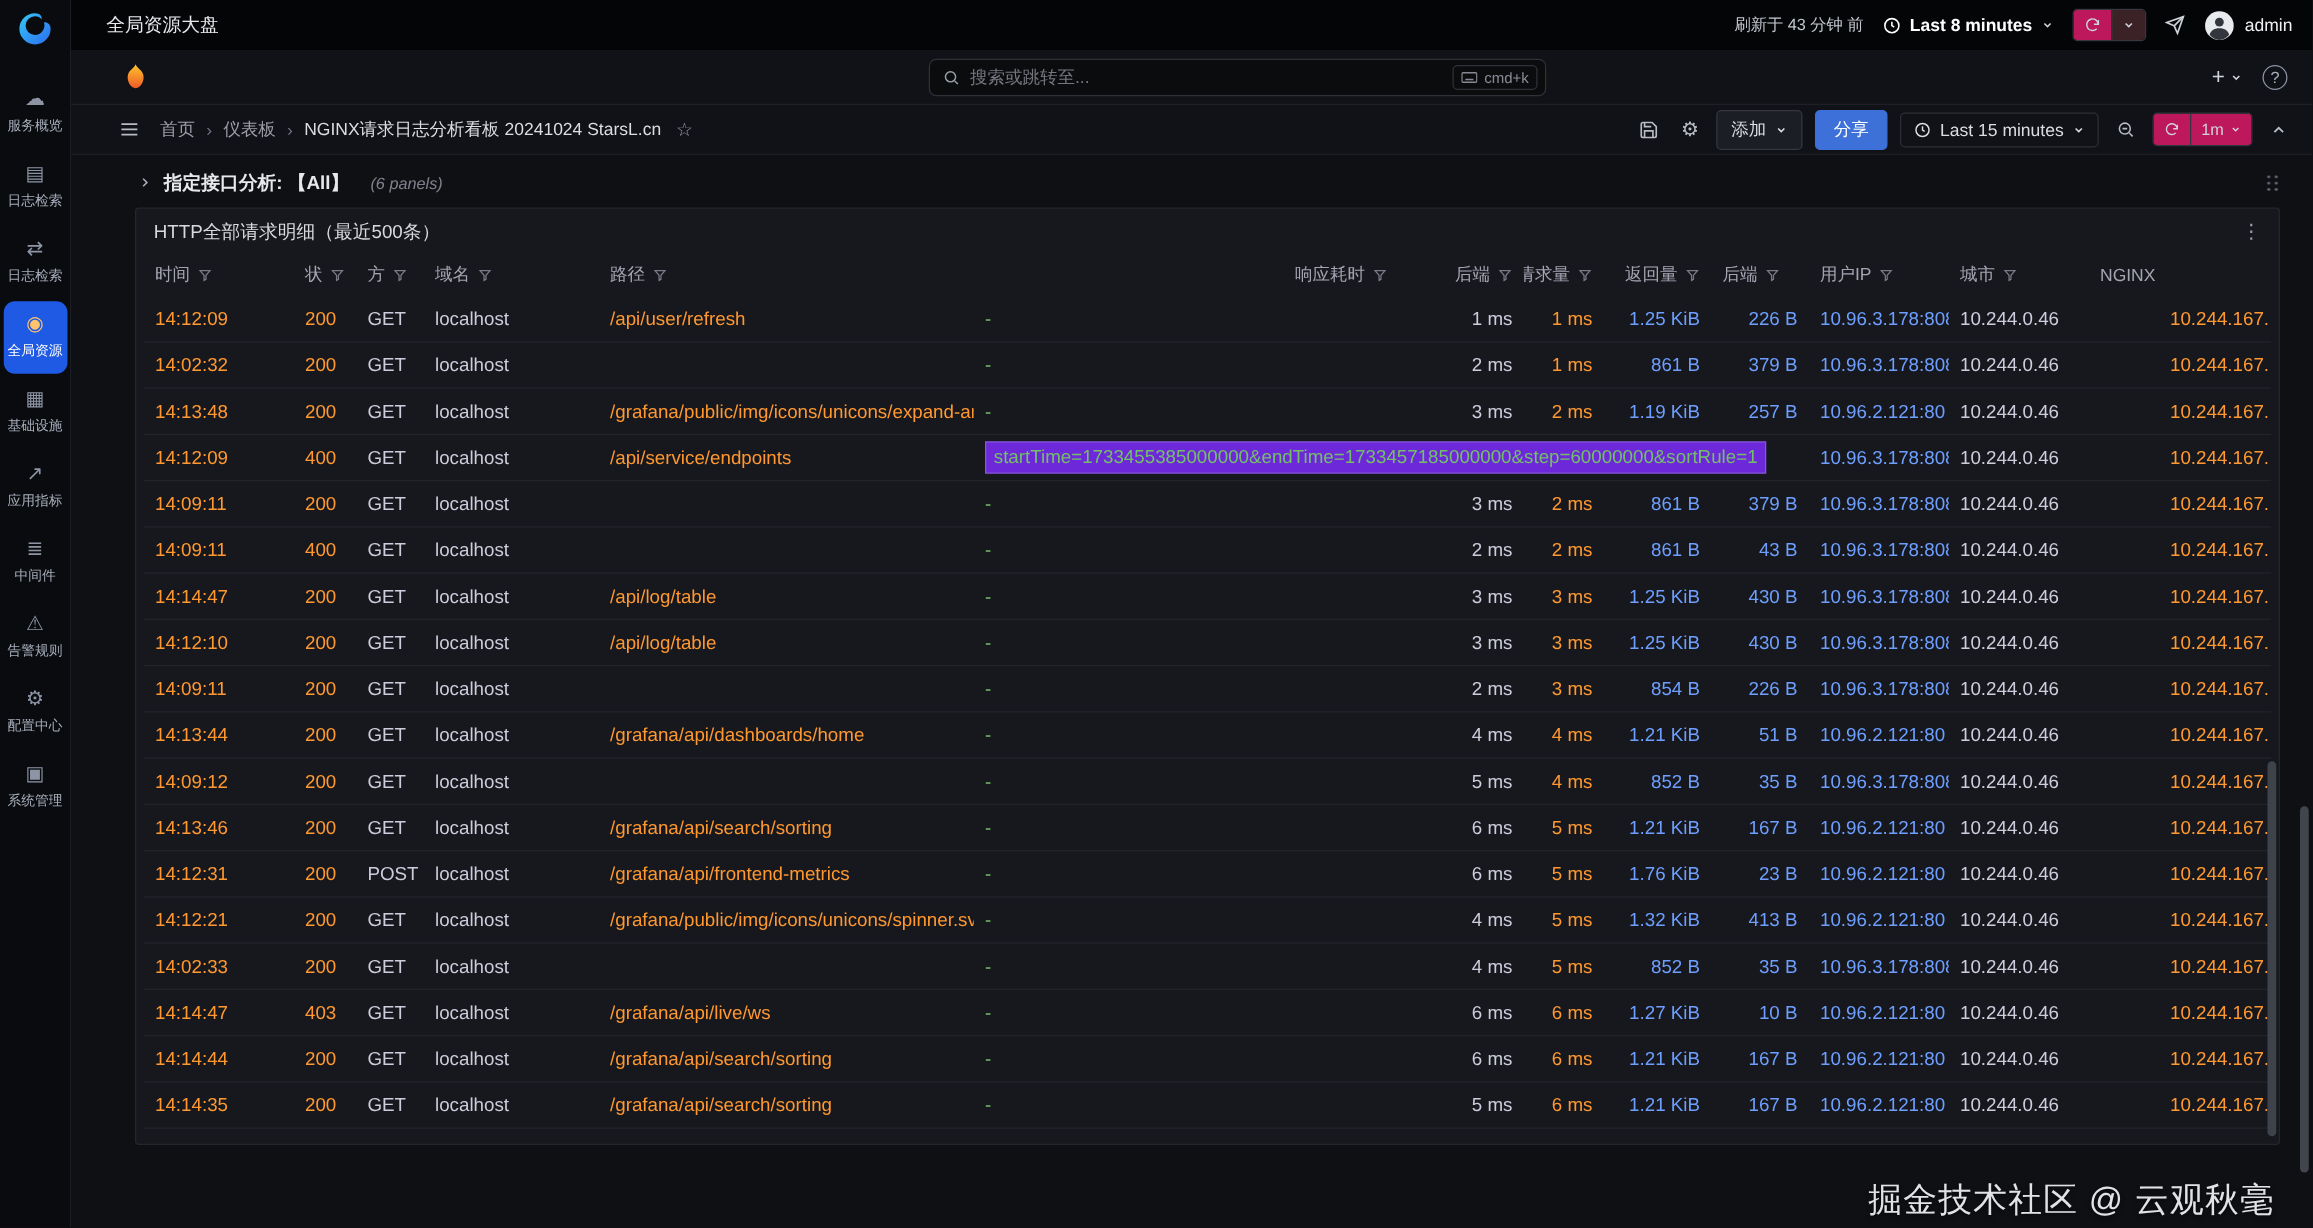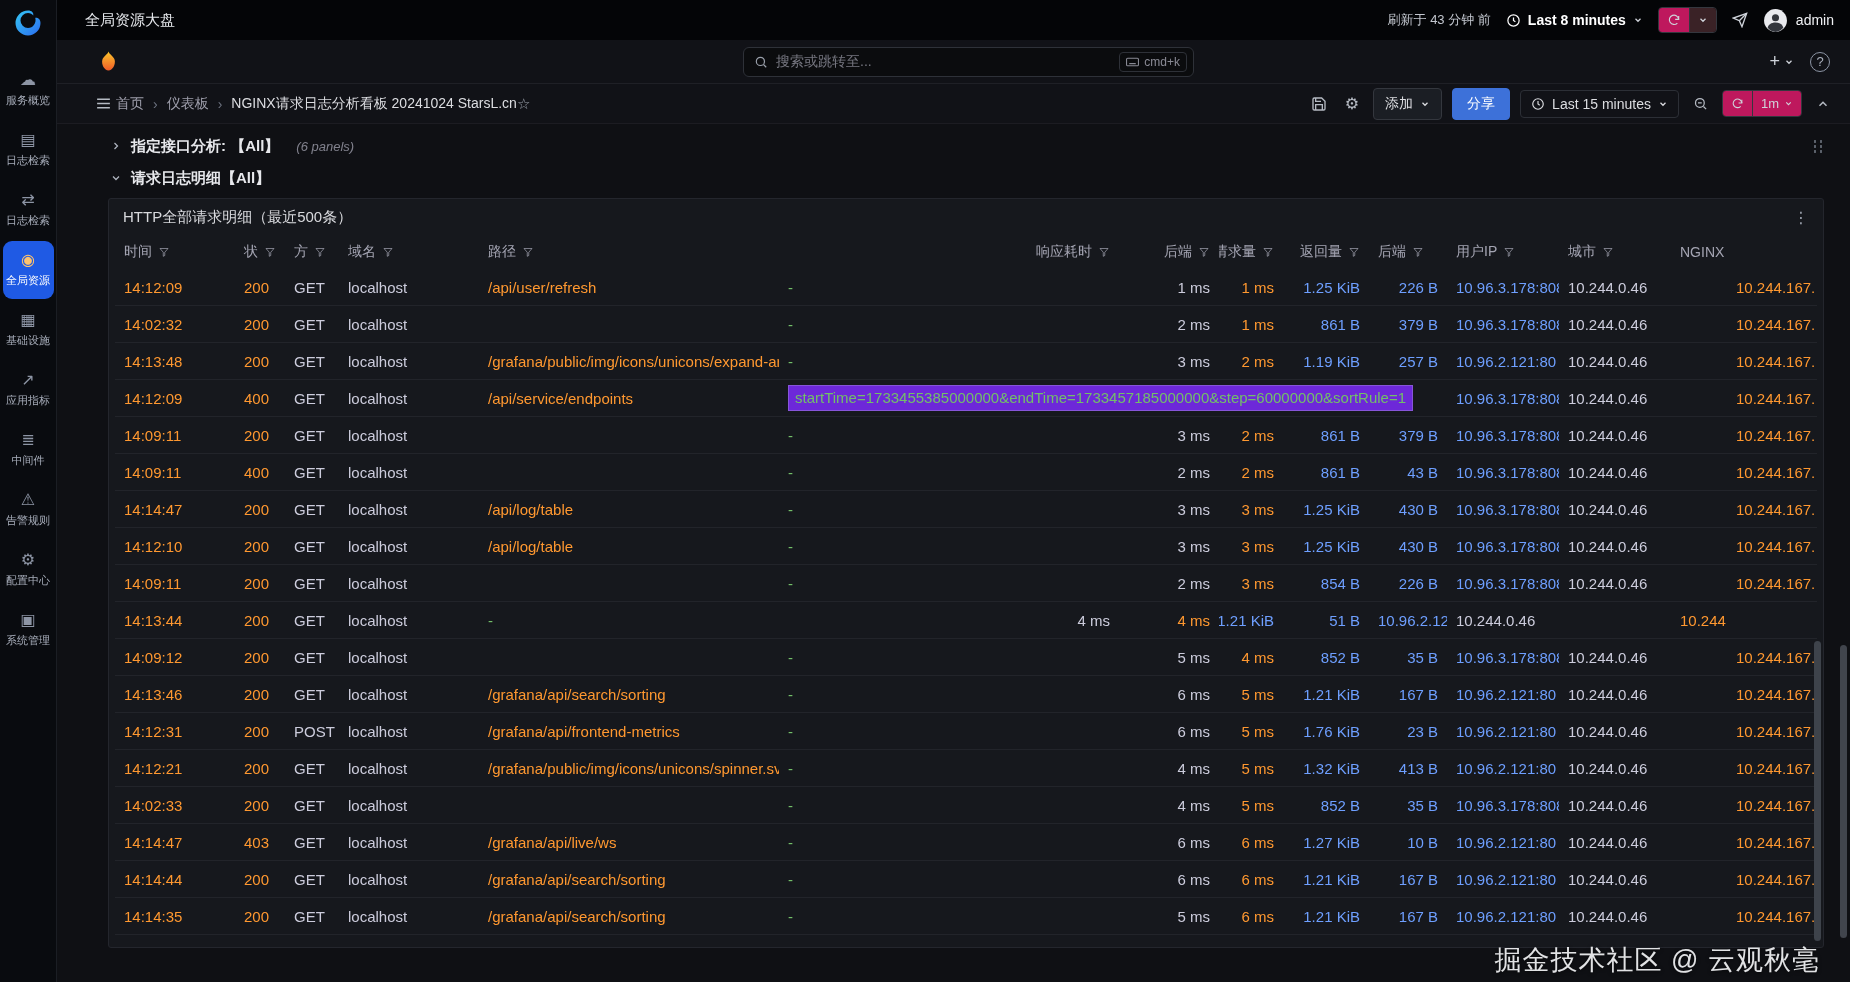--- a/index.html
+++ b/index.html
@@ -38,34 +38,34 @@
     color:#cfd3da;font-size:13px;cursor:pointer}
   .splitbtn .seg + .seg{border-left:1px solid #34373e}
   .splitbtn .seg.seg-red{background:#3a2226}
   .tb-ico{color:#cfd3da;cursor:pointer;display:flex;align-items:center}
   .userchip{display:flex;align-items:center;gap:8px;cursor:pointer}
   .uname{font-size:14px;color:#f0f1f4}
 
   
   .gnav{flex:0 0 44px;height:44px;background:#111217;display:flex;align-items:center;
     padding:0 20px 0 40px;position:relative;border-bottom:1px solid rgba(204,204,220,.08)}
-  .search-box{position:absolute;left:686px;top:7px;width:451px;height:30px;background:#0b0c0e;
+  .search-box{position:absolute;left:686px;top:7px;width:494px;height:30px;background:#0b0c0e;
     border:1px solid #2e3138;border-radius:6px;display:flex;align-items:center;gap:8px;
     padding:0 6px 0 10px;cursor:text}
   .search-ph{font-size:14px;color:rgba(204,204,220,.55);flex:1}
   .kbd{display:flex;align-items:center;gap:5px;border:1px solid #2e3138;border-radius:4px;
     padding:2px 6px;font-size:12px;color:rgba(204,204,220,.65)}
   .gnav-right{margin-left:auto;display:flex;align-items:center;gap:16px}
   .plusbtn{display:flex;align-items:center;gap:4px;color:#cfd3da;font-size:18px;cursor:pointer}
   .helpbtn{width:20px;height:20px;border:1.5px solid #8d95a5;border-radius:50%;color:#aab0bc;
     font-size:13px;display:grid;place-items:center;cursor:pointer}
 
   
   .bcbar{flex:0 0 40px;height:40px;background:#111217;display:flex;align-items:center;
-    padding:0 16px 0 34px;gap:0;border-bottom:1px solid rgba(204,204,220,.06)}
+    padding:0 16px 0 34px;gap:12px;border-bottom:1px solid rgba(204,204,220,.06)}
   .bc{display:flex;align-items:center;gap:9px}
   .bc-item{font-size:14px;color:rgba(204,204,220,.75);cursor:pointer;white-space:nowrap}
   .bc-item.last{color:#dcdde1;font-weight:500}
   .bc-sep{color:#6d7380;font-size:14px}
   .star{color:#9aa0ab;font-size:15px;cursor:pointer}
   .bc-right{margin-left:auto;display:flex;align-items:center;gap:10px}
   .icon-btn{color:#b6bbc4;display:flex;align-items:center;padding:4px;cursor:pointer}
   .btn-sec{display:flex;align-items:center;gap:7px;background:#1b1e24;border:1px solid #34373e;
     color:#dcdde1;font-size:14px;border-radius:4px;padding:6px 11px;cursor:pointer;
     font-family:inherit}
@@ -347,28 +347,20 @@
         <span class="chev">
           <svg width="12" height="12" viewBox="0 0 24 24" fill="none" stroke="currentColor" stroke-width="2.5">
               <path d="M9 6l6 6-6 6"></path>
             </svg>
         </span>
         <span class="row-title">指定接口分析: 【All】</span>
         <span class="panels-count">(6 panels)</span>
         <span class="drag-dots"></span>
       </div>
 
-      <div class="dash-row">
-        <span class="chev">
-          <svg width="12" height="12" viewBox="0 0 24 24" fill="none" stroke="currentColor" stroke-width="2.5">
-              <path d="M6 9l6 6 6-6"></path>
-            </svg>
-        </span>
-        <span class="row-title">请求日志明细【All】</span>
-      </div>
 
       <section class="panel">
         <div class="panel-header">
           <span class="panel-title">HTTP全部请求明细（最近500条）</span>
           <span class="panel-kebab">⋮</span>
         </div>
         <div class="tablewrap">
           <div class="thead tgrid">
               <div class="cell hcell">
                 <span>时间</span>
@@ -620,20 +612,21 @@
                 <div class="cell c-blue">10.96.3.178:8080</div>
                 <div class="cell">10.244.0.46</div>
                 <div class="cell"></div>
                 <div class="cell c-orange">10.244.167.</div>
               </div>
               <div class="trow tgrid">
                 <div class="cell c-orange">14:13:44</div>
                 <div class="cell c-orange">200</div>
                 <div class="cell">GET</div>
                 <div class="cell">localhost</div>
+                <div class="cell c-orange">/grafana/api/dashboards/home</div>
                 <div class="cell c-green">-</div>
                 <div class="cell right">4 ms</div>
                 <div class="cell c-orange right">4 ms</div>
                 <div class="cell c-blue right">1.21 KiB</div>
                 <div class="cell c-blue right">51 B</div>
                 <div class="cell c-blue">10.96.2.121:80</div>
                 <div class="cell">10.244.0.46</div>
                 <div class="cell"></div>
                 <div class="cell c-orange">10.244.167.</div>
               </div>

